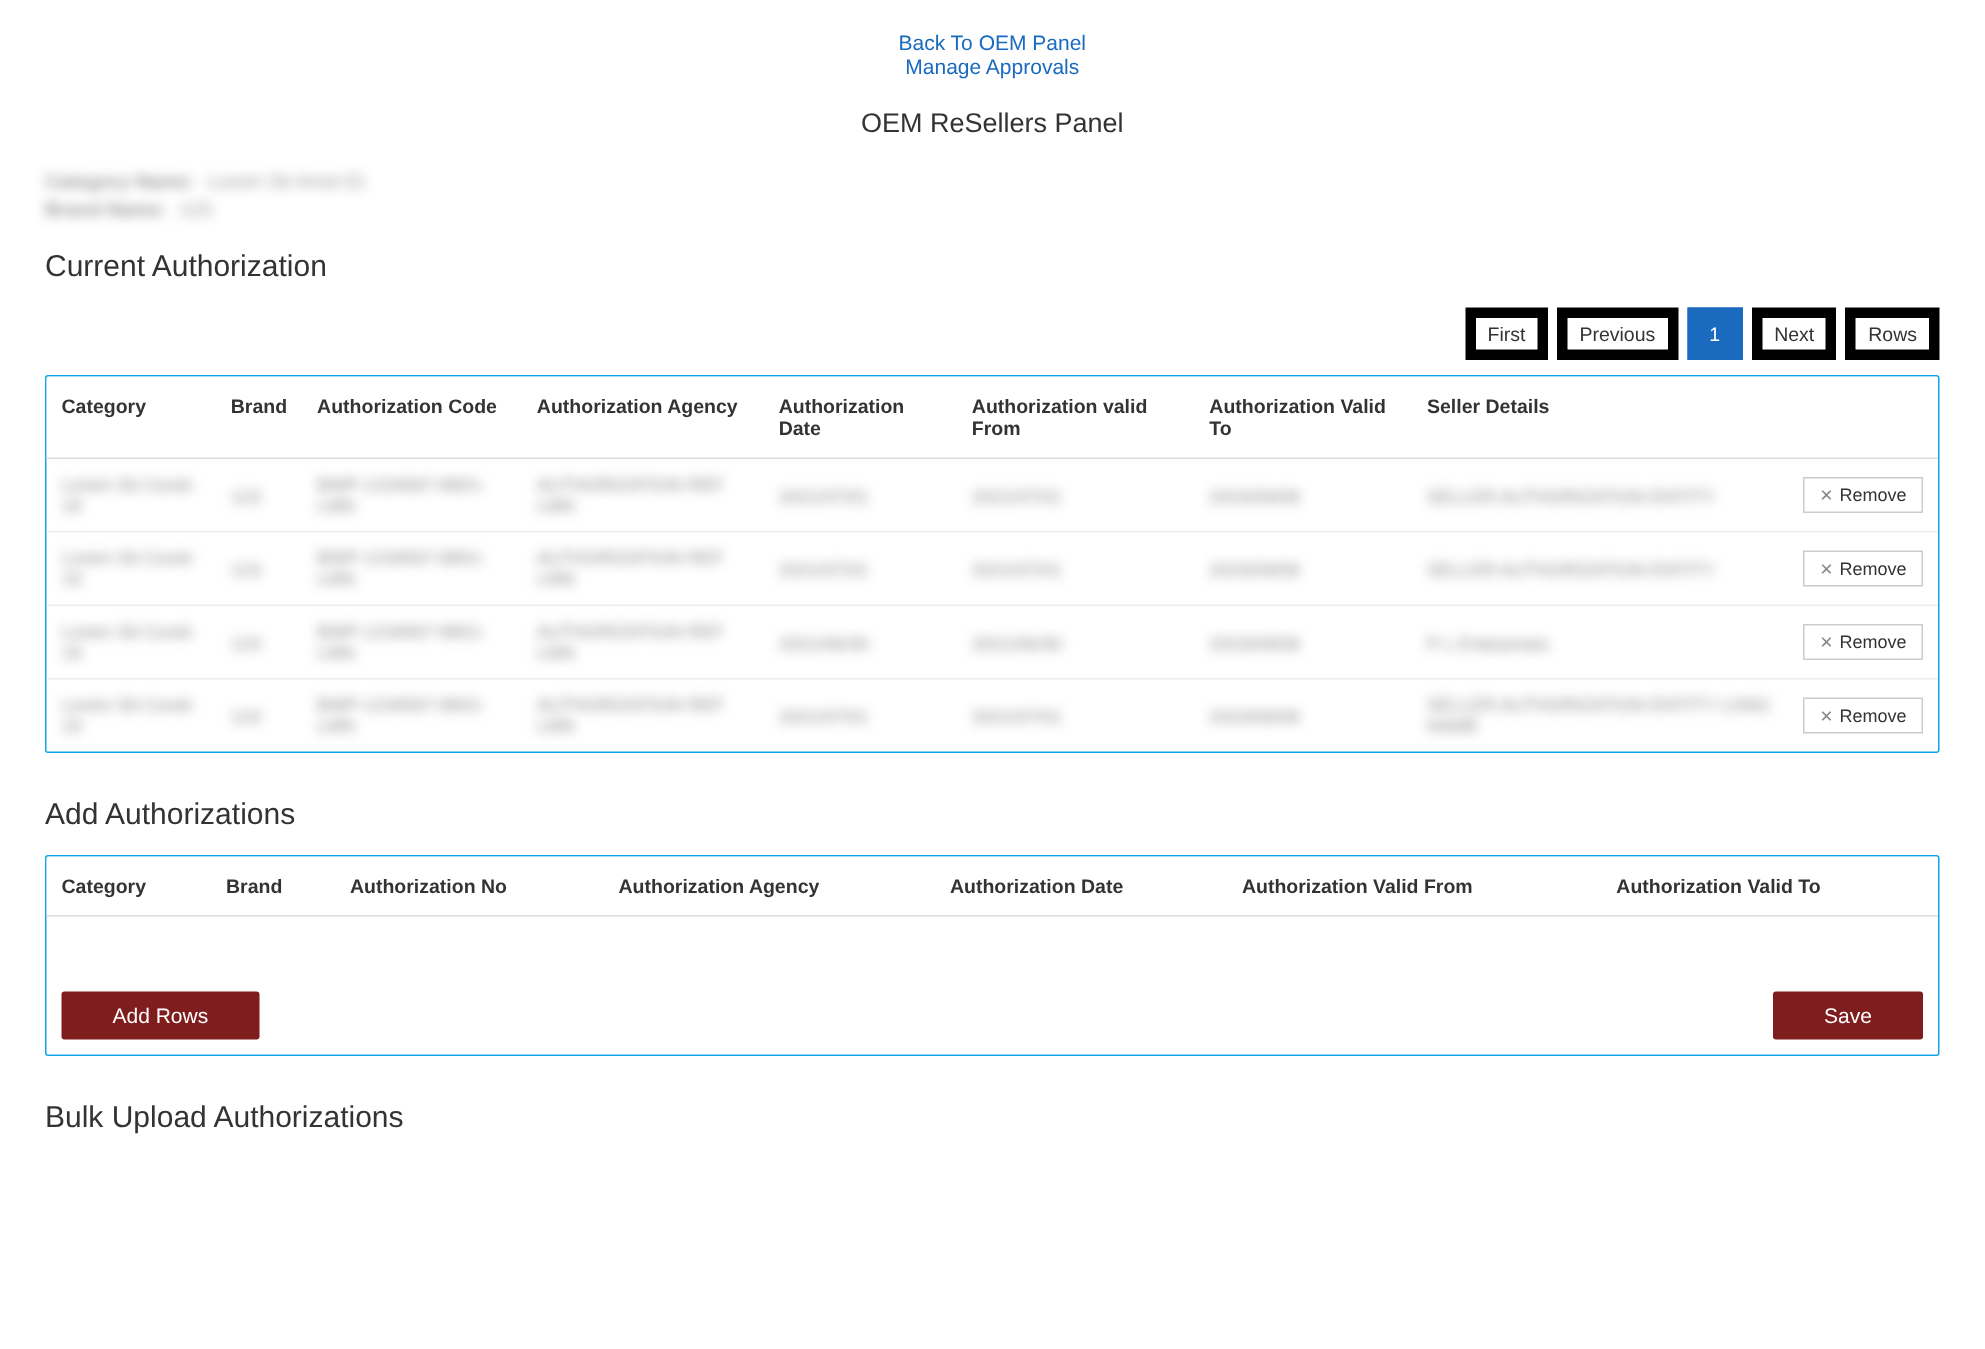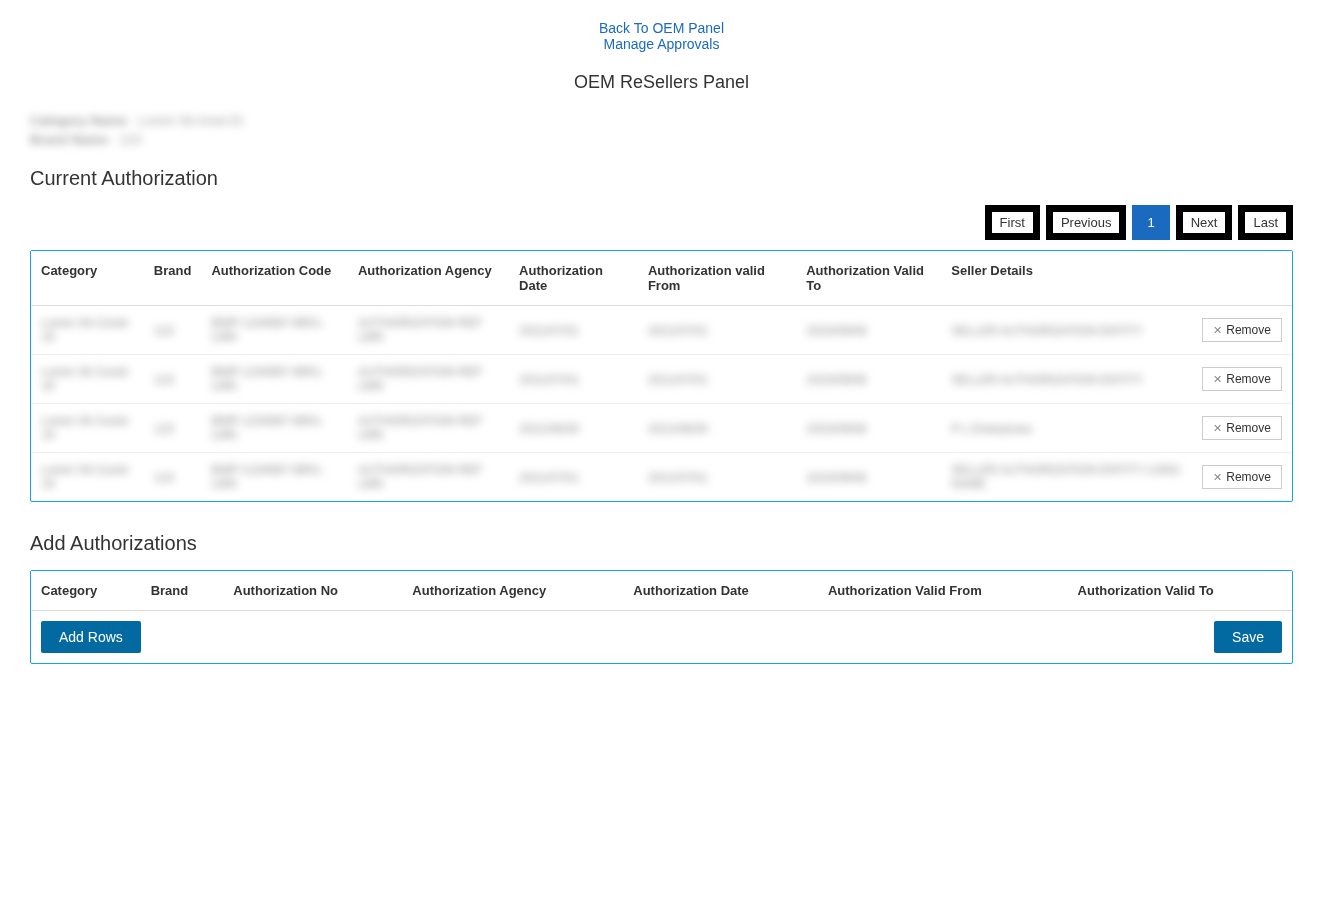--- a/index.html
+++ b/index.html
@@ -121,27 +121,28 @@
       font-size: 13px;
       font-weight: bold;
     }
     .action-row {
       display: flex;
       justify-content: space-between;
       align-items: center;
       padding: 10px;
     }
     .btn-blue {
-      background: #0369a1;
+      background: #7f1d1d;
       color: #fff;
       border: none;
-      padding: 8px 18px;
+      padding: 8px 34px;
       cursor: pointer;
       font-size: 14px;
       border-radius: 2px;
+      margin-top: 40px;
     }
     
     .bulk-section {
       margin-top: 10px;
     }
     .bulk-buttons {
       display: flex;
       gap: 15px;
       margin-top: 12px;
     }
@@ -173,21 +174,21 @@
   </div>
 </div>
 
 <h2 class="section-title">Current Authorization</h2>
 
 <div class="pagination">
   <button class="page-btn">First</button>
   <button class="page-btn">Previous</button>
   <button class="page-btn active">1</button>
   <button class="page-btn">Next</button>
-  <button class="page-btn">Last</button>
+  <button class="page-btn">Rows</button>
 </div>
 
 <div class="table-container">
   <table>
     <thead>
       <tr>
         <th>Category</th>
         <th>Brand</th>
         <th>Authorization Code</th>
         <th>Authorization Agency</th>
@@ -285,13 +286,14 @@
     <tbody id="add-auth-tbody">
     </tbody>
   </table>
   <div class="action-row">
     <button class="btn-blue">Add Rows</button>
     <button class="btn-blue">Save</button>
   </div>
 </div>
 
 <div class="bulk-section">
+  <h2 class="section-title">Bulk Upload Authorizations</h2>
 </div>
 
 </body></html>

